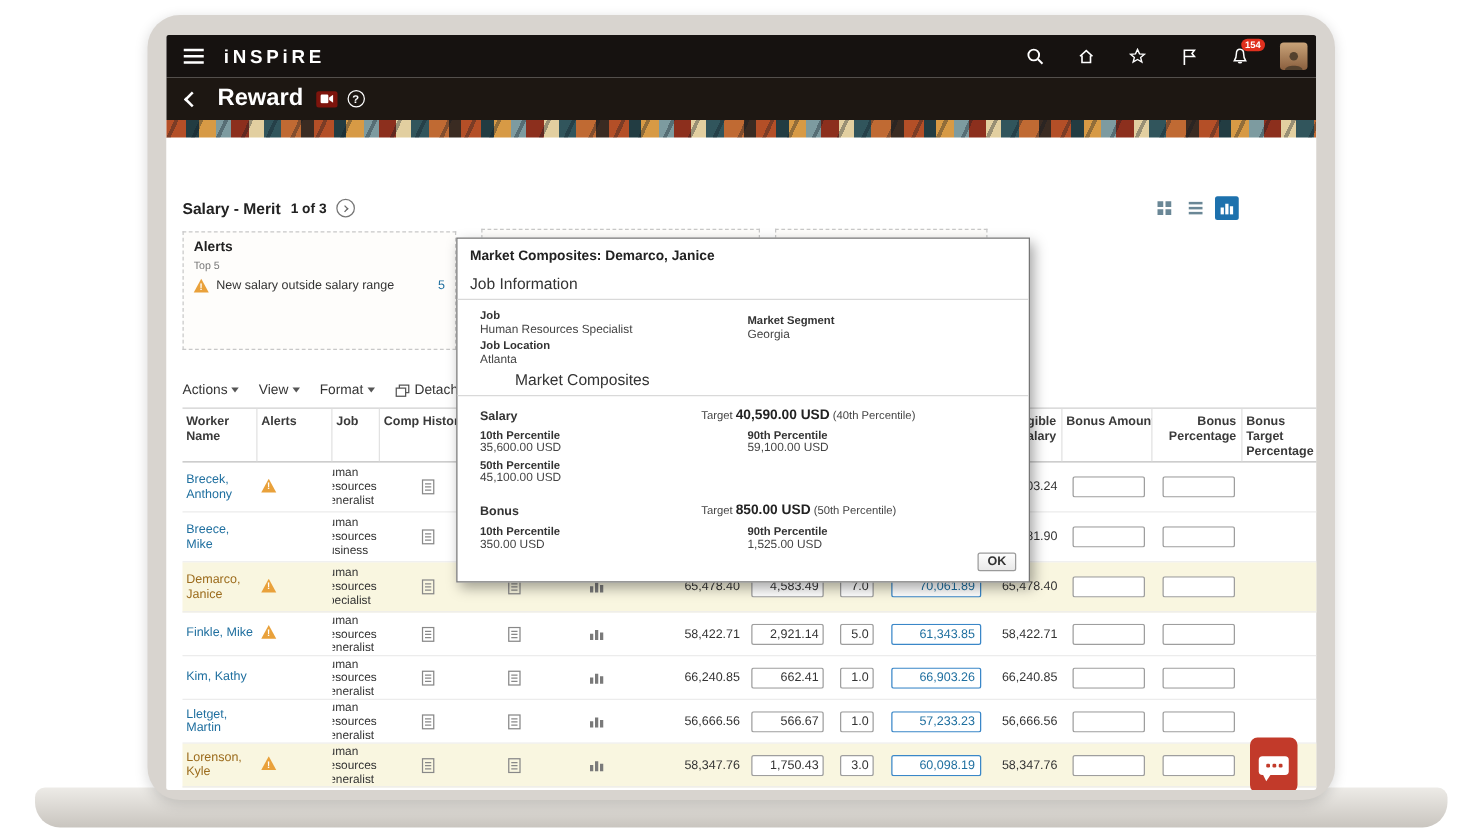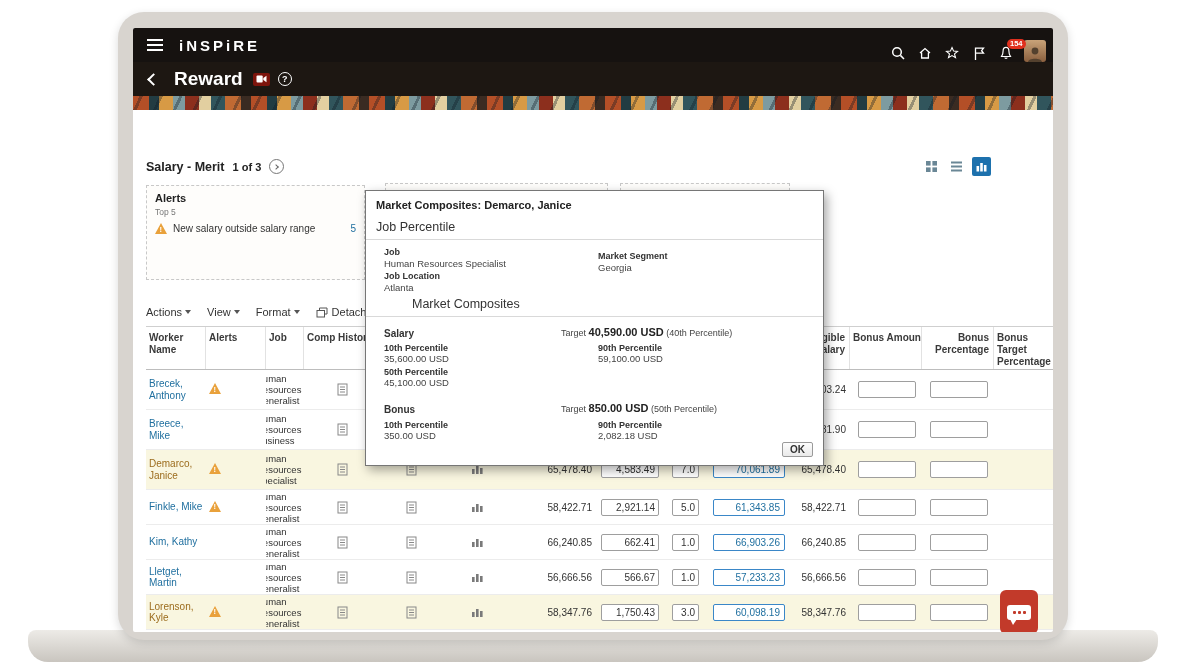--- a/index.html
+++ b/index.html
@@ -13,21 +13,21 @@
     background:#d8d4cf; border-radius:26px; box-shadow:0 3px 10px rgba(0,0,0,.15); }
   .screen { position:absolute; left:15px; top:16px; width:920px; height:604px; background:#fff;
     overflow:hidden; border-radius:2px; }
 
   
   .topbar { position:absolute; left:0; top:0; width:100%; height:34px; background:#161210;
     display:flex; align-items:center; }
   .hamburger { margin-left:14px; width:16px; height:2px; background:#fff;
     box-shadow:0 5px 0 #fff, 0 10px 0 #fff; margin-top:-10px; cursor:pointer; }
   .logo { margin-left:16px; color:#fff; font-weight:bold; font-size:15px; letter-spacing:3px; }
-  .top-icons { position:absolute; right:7px; top:0; height:34px; display:flex; align-items:flex-end; gap:9px; }
+  .top-icons { position:absolute; right:7px; top:0; height:34px; display:flex; align-items:center; gap:23px; }
   .tico { display:flex; align-items:center; justify-content:center; width:18px; height:18px; }
   .bell-wrap { position:relative; }
   .badge { position:absolute; top:-5px; left:10px; background:#e0301e; color:#fff; font-size:7.5px;
     font-weight:bold; padding:1px 3px; border-radius:7px; line-height:8px; }
   .avatar { width:22px; height:22px; border-radius:3px; background:linear-gradient(#c9a379,#8a5f3e);
     overflow:hidden; display:flex; align-items:flex-end; justify-content:center; }
 
   
   .subheader { position:absolute; left:0; top:34px; width:100%; height:34px; background:#1d1712;
     display:flex; align-items:center; }
@@ -594,21 +594,21 @@
             </div>
           <div class="cell c10 num">58,347.76</div>
           <div class="cell c11"><input class="bon" value="" style=""></div>
           <div class="cell c12"><input class="bon" value="" style=""></div>
           <div class="cell c13 num"></div>
         </div>
       </div>
 
       <div class="modal">
         <div class="m-abs m-title" style="left:10px; top:8px;">Market Composites: Demarco, Janice</div>
-        <div class="m-abs m-head" style="left:10px; top:29px;">Job Percentile</div>
+        <div class="m-abs m-head" style="left:10px; top:29px;">Job Information</div>
         <div class="m-rule" style="top:48px;"></div>
 
         <div class="m-abs m-lab" style="left:18px; top:56px;">Job</div>
         <div class="m-abs m-val" style="left:18px; top:67px;">Human Resources Specialist</div>
         <div class="m-abs m-lab" style="left:232px; top:60px;">Market Segment</div>
         <div class="m-abs m-val" style="left:232px; top:71px;">Georgia</div>
         <div class="m-abs m-lab" style="left:18px; top:80px;">Job Location</div>
         <div class="m-abs m-val" style="left:18px; top:91px;">Atlanta</div>
 
         <div class="m-abs m-head" style="left:10px; top:106px;margin-left:36px;">Market Composites</div>
@@ -629,21 +629,21 @@
 
         <div class="m-abs m-lab" style="left:18px; top:213px; font-size:10px;">Bonus</div>
         <div class="m-abs m-target" style="left:195px; top:211px;">
           <span>Target</span>
           <b>850.00 USD</b>
           <span>(50th Percentile)</span>
         </div>
         <div class="m-abs m-lab" style="left:18px; top:229px;">10th Percentile</div>
         <div class="m-abs m-val" style="left:18px; top:239px;">350.00 USD</div>
         <div class="m-abs m-lab" style="left:232px; top:229px;">90th Percentile</div>
-        <div class="m-abs m-val" style="left:232px; top:239px;">2,082.18 USD</div>
+        <div class="m-abs m-val" style="left:232px; top:239px;">1,525.00 USD</div>
 
         <button class="ok-btn">OK</button>
       </div>
 
       <div class="chat-fab">
         <div class="bubble">
             <span class="dot"></span>
             <span class="dot"></span>
             <span class="dot"></span>
           </div>

